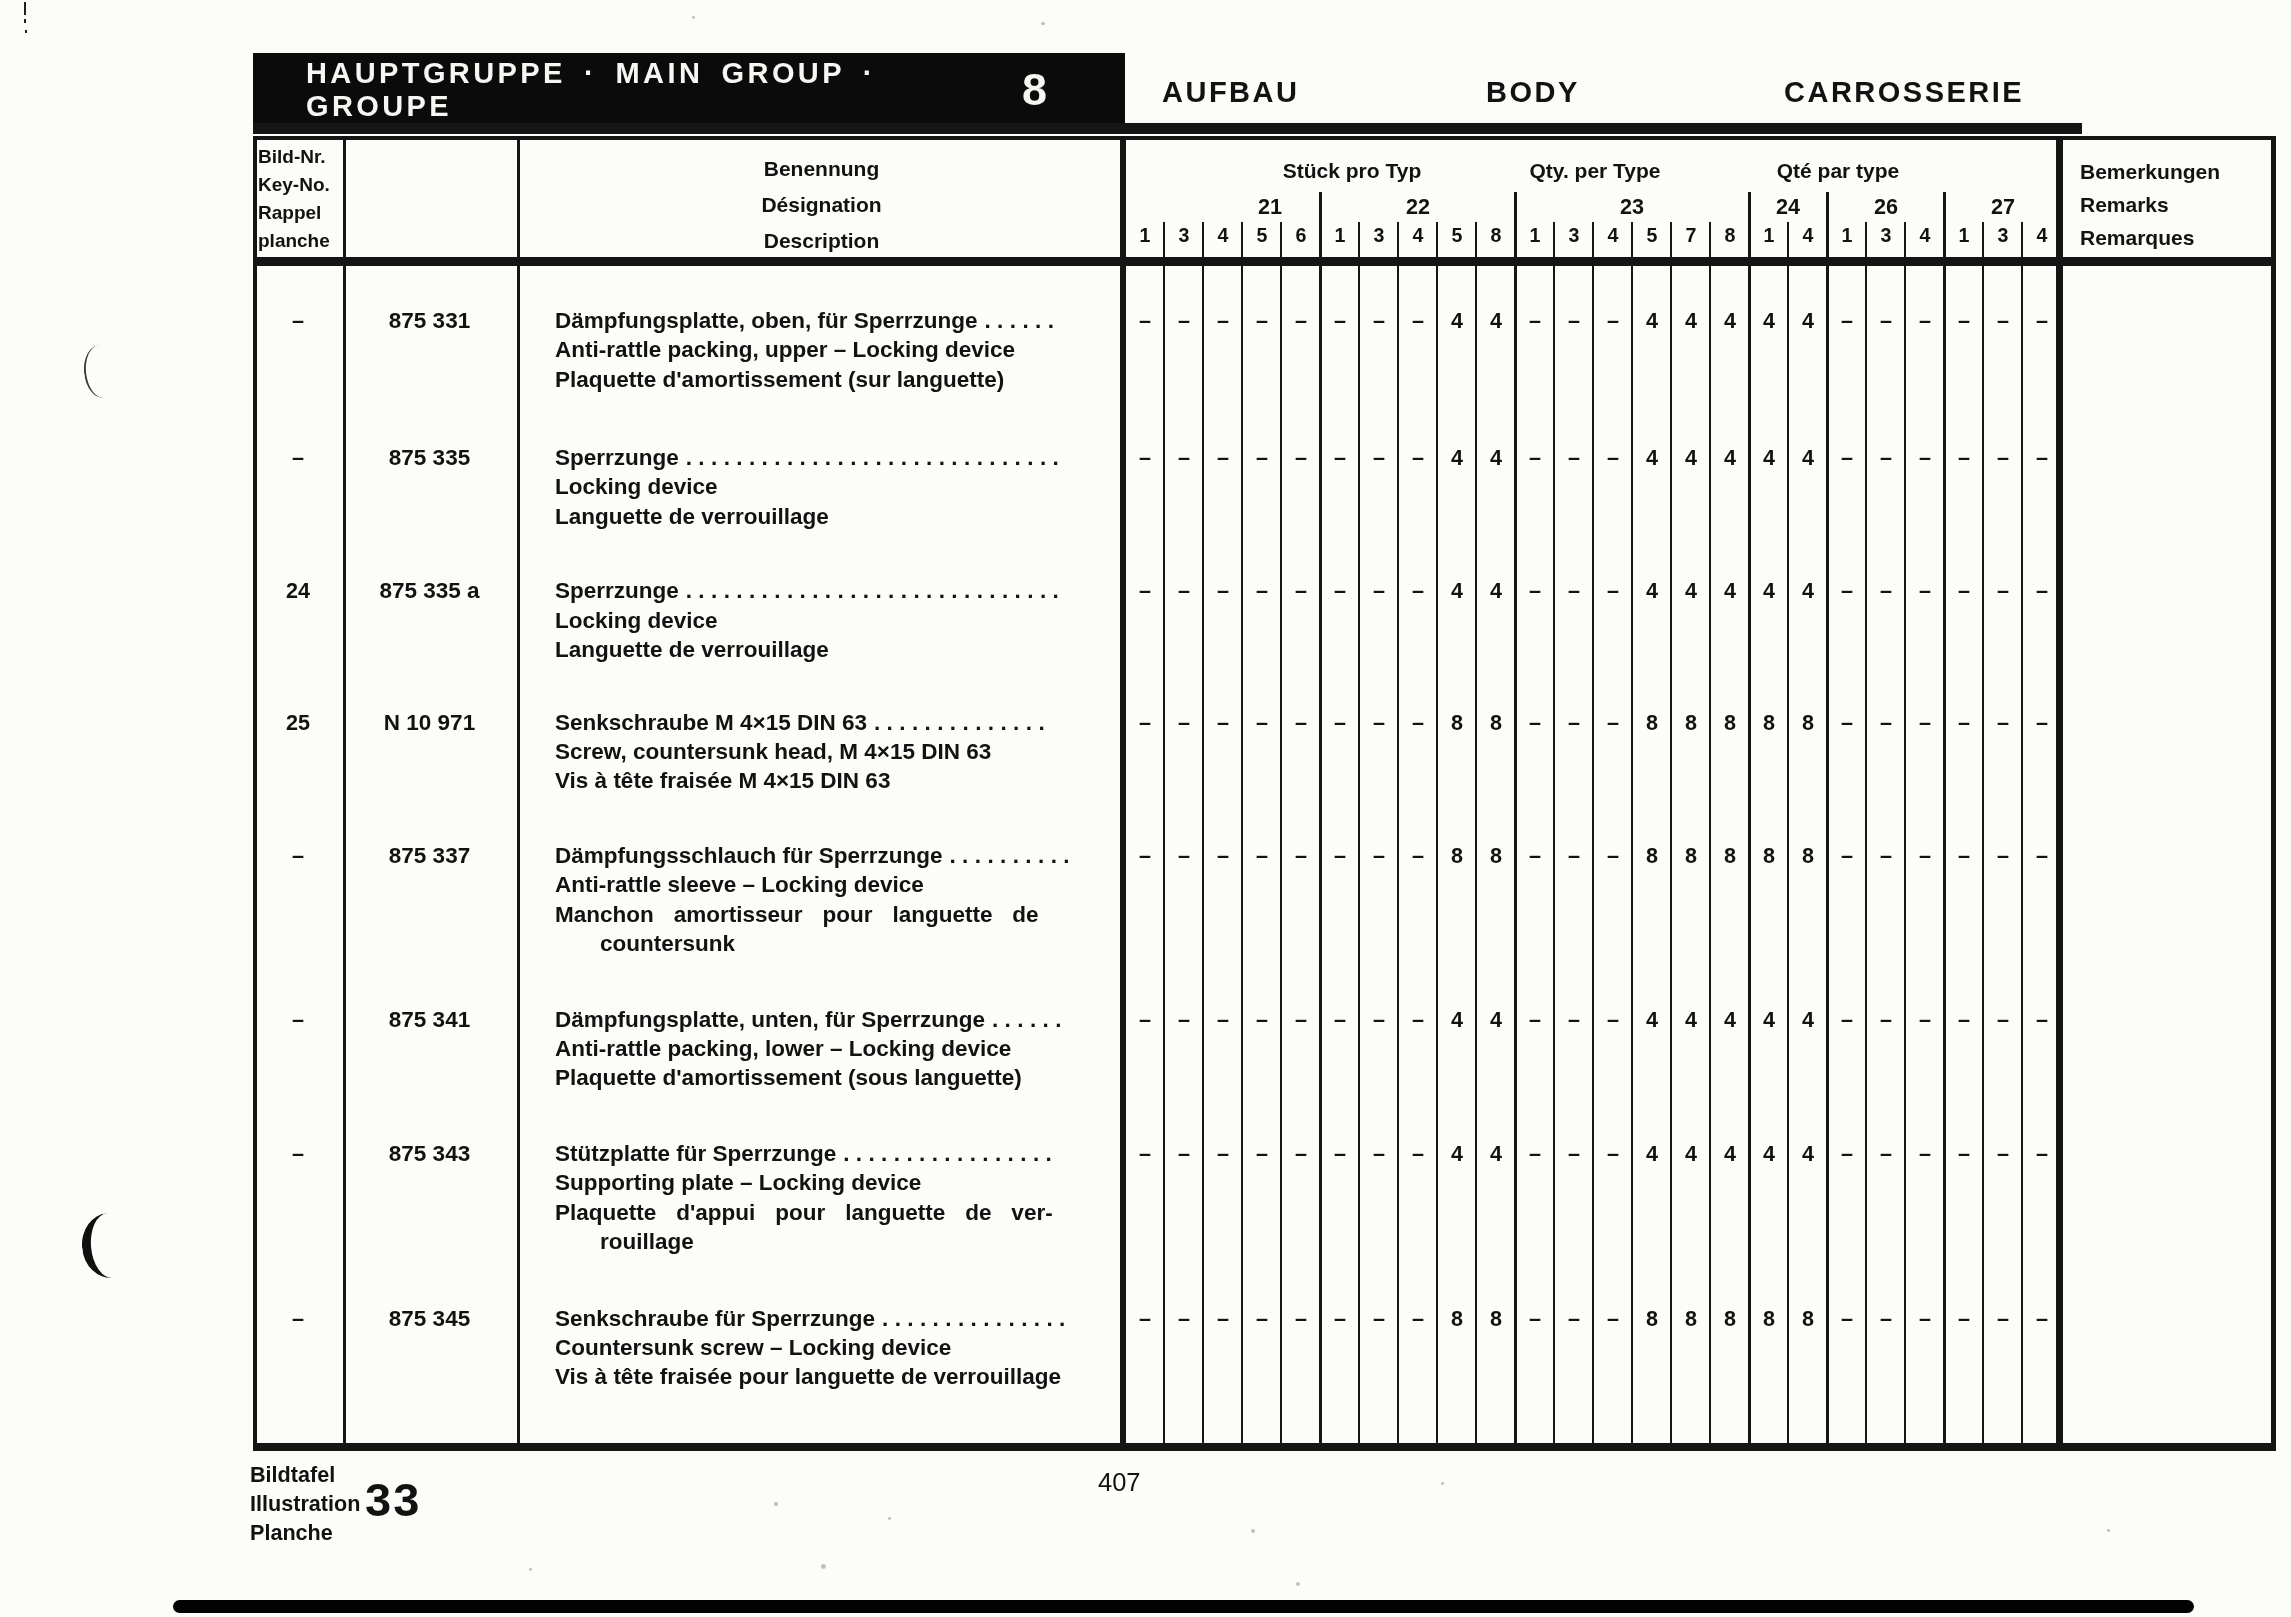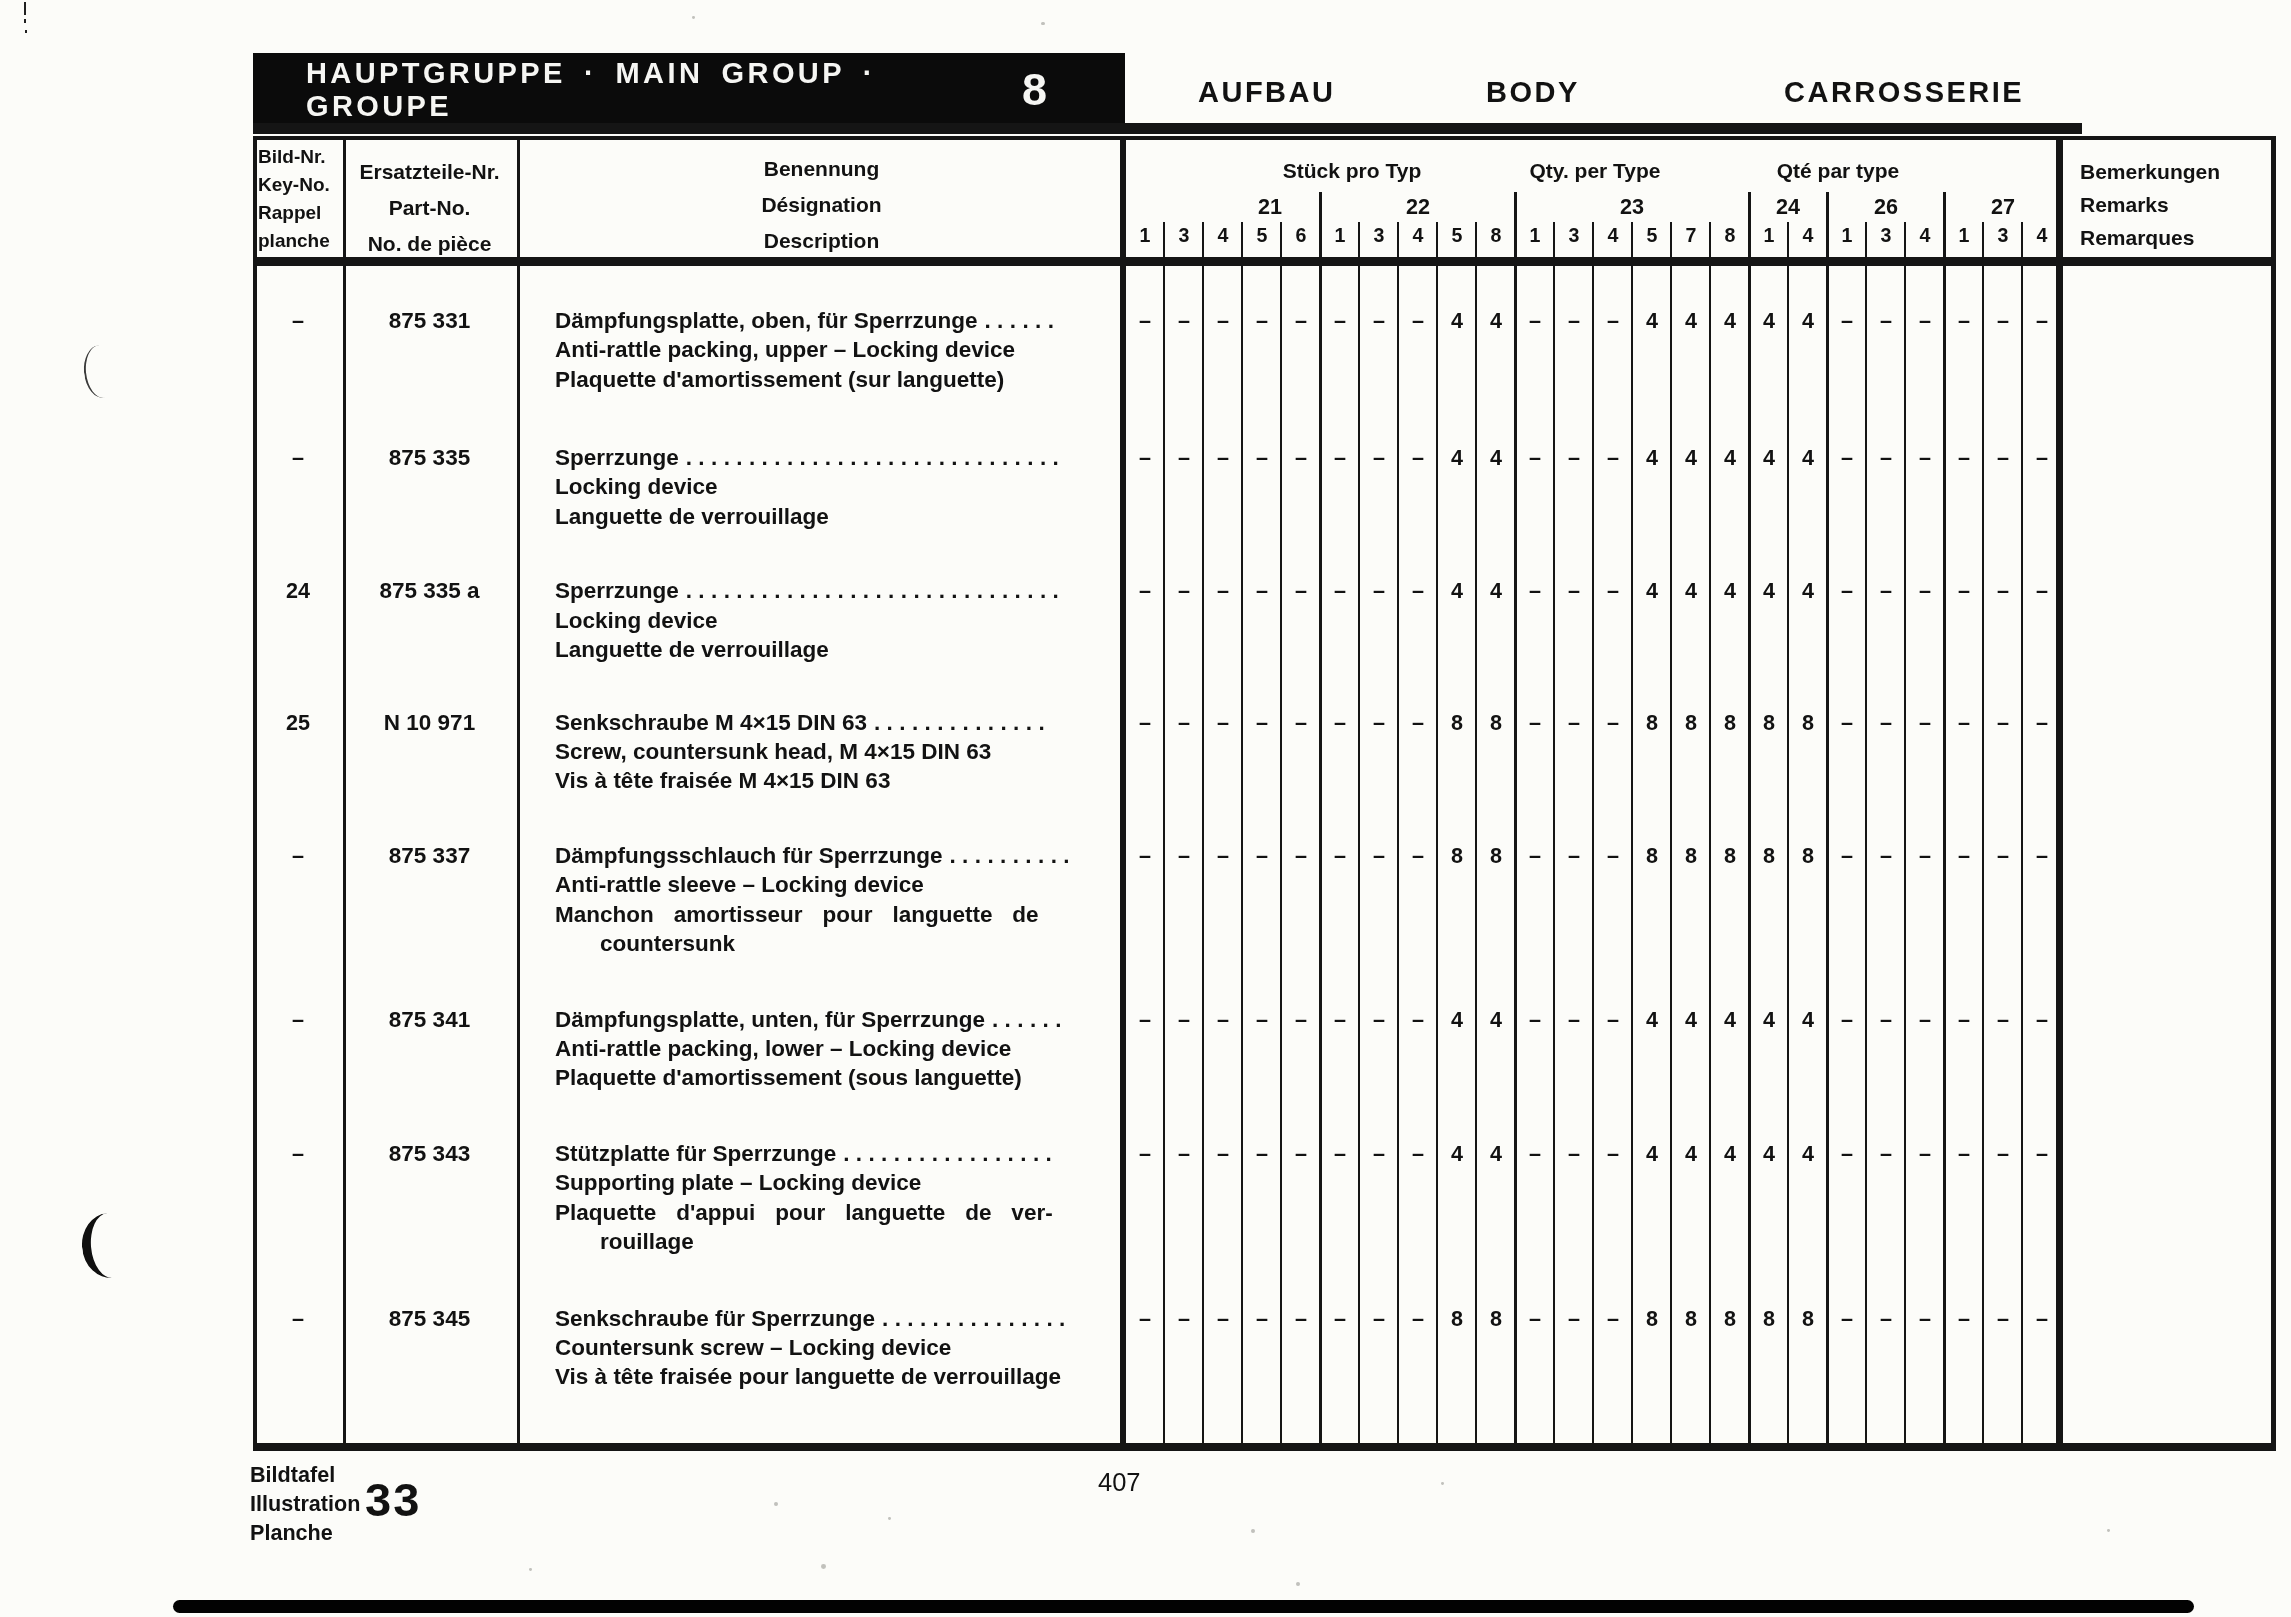--- a/index.html
+++ b/index.html
@@ -12,21 +12,21 @@
   .vline, .hline { position:absolute; background:#151515; }
 
   
   .titlebar {
     position:absolute; left:253px; top:53px; width:872px; height:74px;
     background:#0b0b0b; color:#f6f6f3; display:flex; align-items:center;
   }
   .titlebar .lbl { margin-left:53px; font-size:29px; font-weight:bold; letter-spacing:3.4px; word-spacing:6.9px; }
   .titlebar .num { margin-left:auto; margin-right:78px; font-size:45px; font-weight:bold; }
   .sec { position:absolute; top:76px; font-size:29px; font-weight:bold; letter-spacing:2.5px; white-space:nowrap; }
-  .sec.de { left:1198px; } .sec.en { left:1486px; } .sec.fr { left:1784px; }
+  .sec.de { left:1162px; } .sec.en { left:1486px; } .sec.fr { left:1784px; }
 
   
   .key-head   { position:absolute; left:258px; top:143px; width:82px; font-size:19px; line-height:28px; font-weight:bold; }
   .part-head  { position:absolute; left:343px; top:154px; width:173px; text-align:center; font-size:21px; line-height:36px; font-weight:bold; }
   .desc-head  { position:absolute; left:517px; top:151px; width:609px; text-align:center; font-size:21px; line-height:36px; font-weight:bold; }
   .qtylabel   { position:absolute; top:159px; transform:translateX(-50%); font-size:21px; font-weight:bold; white-space:nowrap; }
   .remarks-head { position:absolute; left:2080px; top:155px; font-size:21px; line-height:33px; font-weight:bold; }
   .group-label { position:absolute; top:194px; transform:translateX(-50%); font-size:21.6px; font-weight:bold; }
   .subcol      { position:absolute; top:224px; transform:translateX(-50%); font-size:19.6px; font-weight:bold; }
 
@@ -102,25 +102,20 @@
       <div class="vline" style="left: 1982px; top: 222px; width: 2px; height: 1229px;"></div>
       <div class="vline" style="left: 2021px; top: 222px; width: 2px; height: 1229px;"></div>
     </div>
 
   <div class="key-head">
     <div>Bild-Nr.</div>
     <div>Key-No.</div>
     <div>Rappel</div>
     <div>planche</div>
   </div>
-  <div class="part-head">
-    <div>Ersatzteile-Nr.</div>
-    <div>Part-No.</div>
-    <div>No. de pièce</div>
-  </div>
   <div class="desc-head">
     <div>Benennung</div>
     <div>Désignation</div>
     <div>Description</div>
   </div>
   <div class="qtylabel" style="left:1352px">Stück pro Typ</div>
   <div class="qtylabel" style="left:1595px">Qty. per Type</div>
   <div class="qtylabel" style="left:1838px">Qté par type</div>
   <div class="remarks-head">
     <div>Bemerkungen</div>

